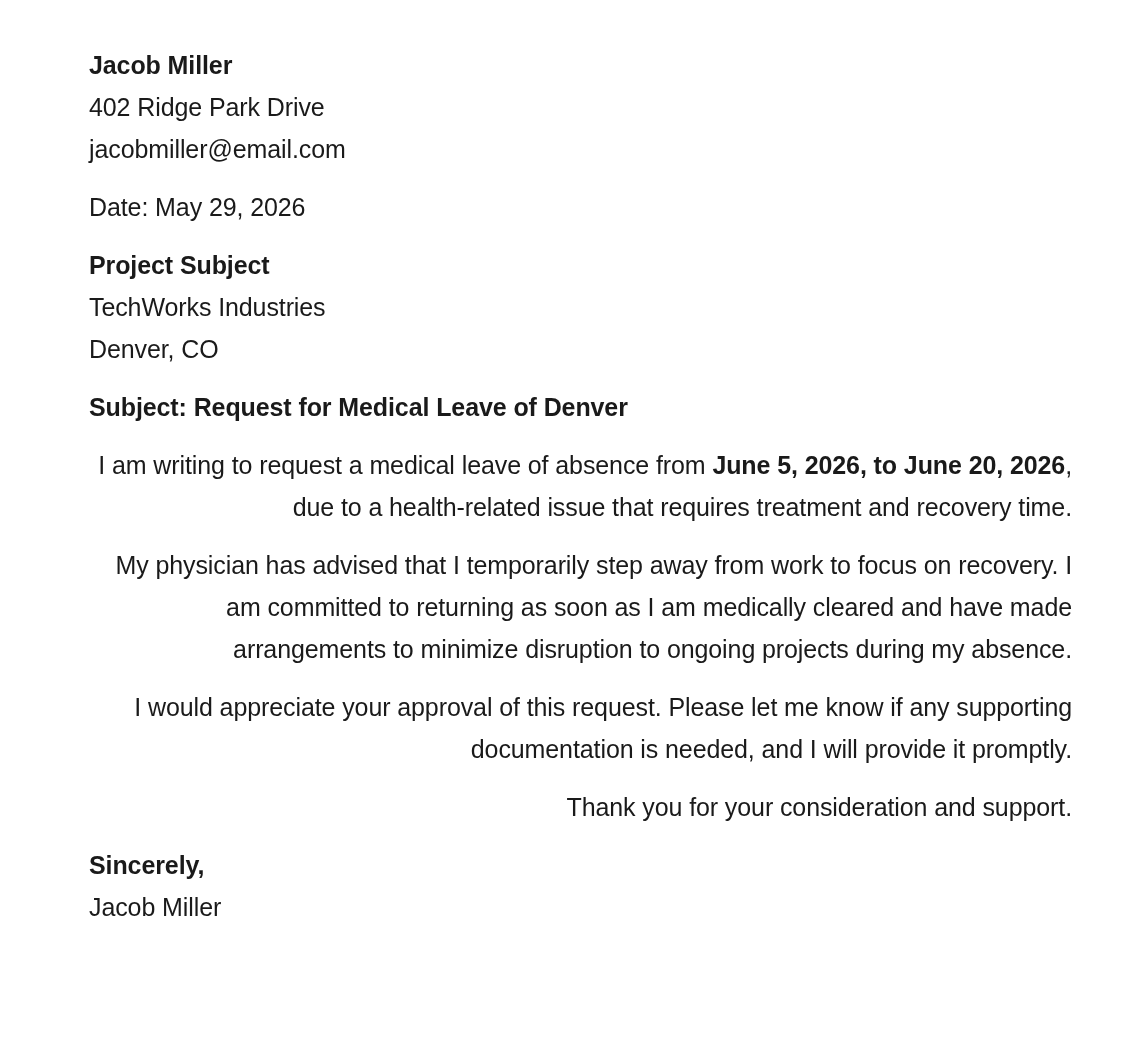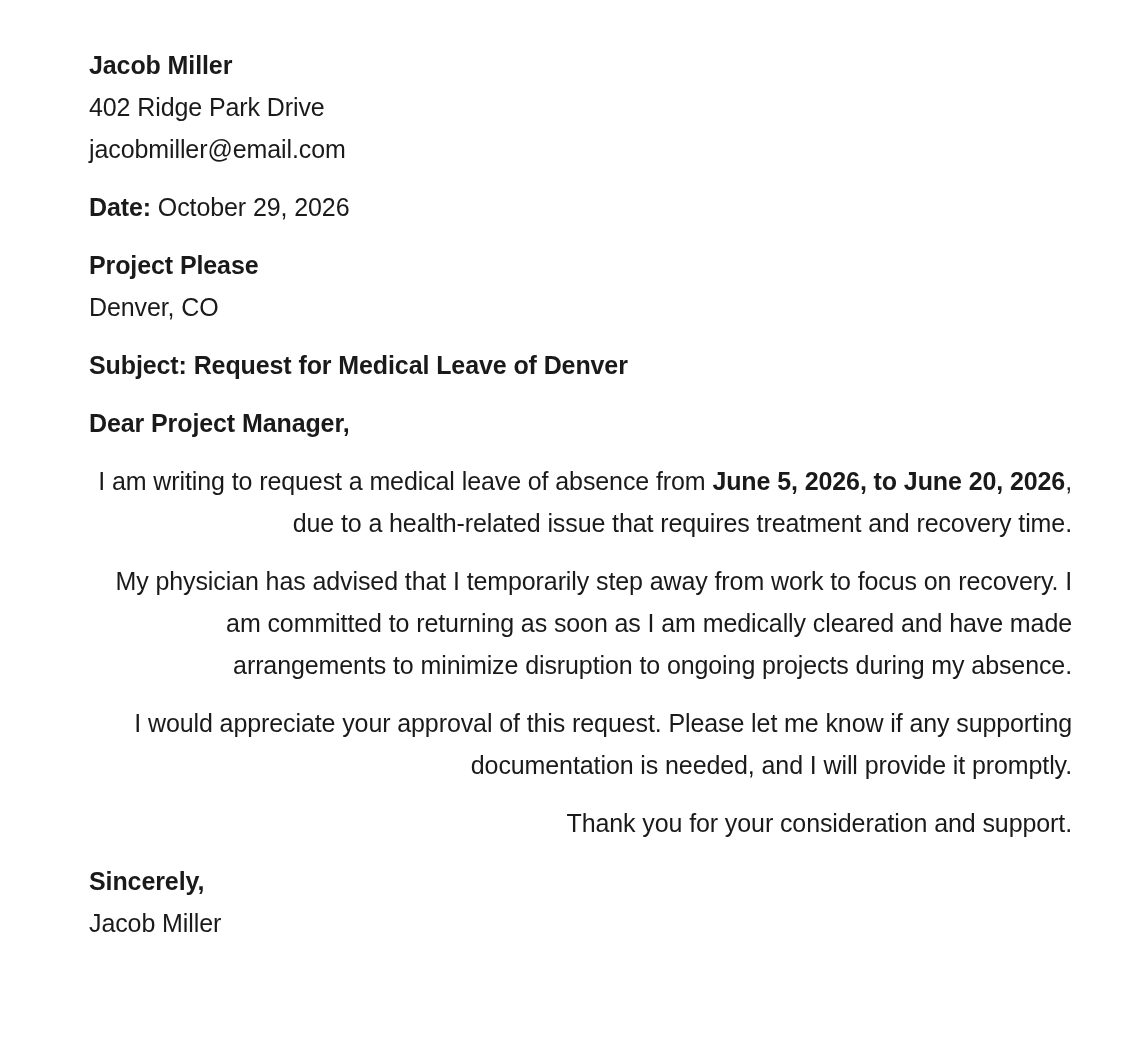--- a/index.html
+++ b/index.html
@@ -40,21 +40,21 @@
     line-height: 42px;
     letter-spacing: -0.1px;
     margin: 0 0 16px 0;
     max-width: 985px;
     text-align: right;
   }
   .b {
     font-weight: 700;
   }
   .label {
-    font-weight: 700;
+    font-weight: 400;
   }
   .sender-name {
     font-weight: 700;
   }
   .recipient-title {
     font-weight: 700;
   }
   .subject-line {
     font-weight: 700;
     font-size: 25px;
@@ -76,35 +76,33 @@
 
 <div class="letter">
 
   <div class="block">
     <div class="line sender-name">Jacob Miller</div>
     <div class="line">402 Ridge Park Drive</div>
     <div class="line">jacobmiller@email.com</div>
   </div>
 
   <div class="block">
-    <div class="line"><span class="label">Date:</span><span> October 29, 2026</span></div>
+    <div class="line"><span class="label">Date:</span><span> May 29, 2026</span></div>
   </div>
 
   <div class="block">
-    <div class="line recipient-title">Project Please</div>
+    <div class="line recipient-title">Project Subject</div>
+    <div class="line">TechWorks Industries</div>
     <div class="line">Denver, CO</div>
   </div>
 
   <div class="block">
     <div class="subject-line">Subject: Request for Medical Leave of Denver</div>
   </div>
 
-  <div class="block">
-    <div class="salutation-line">Dear Project Manager,</div>
-  </div>
 
   <p class="para"><span>I am writing to request a medical leave of absence from </span><span class="b">June 5, 2026, to June 20, 2026</span><span>, due to a health-related issue that requires treatment and recovery time.</span></p>
 
   <p class="para">My physician has advised that I temporarily step away from work to focus on recovery. I am committed to returning as soon as I am medically cleared and have made arrangements to minimize disruption to ongoing projects during my absence.</p>
 
   <p class="para">I would appreciate your approval of this request. Please let me know if any supporting documentation is needed, and I will provide it promptly.</p>
 
   <p class="para">Thank you for your consideration and support.</p>
 
   <div class="block">

